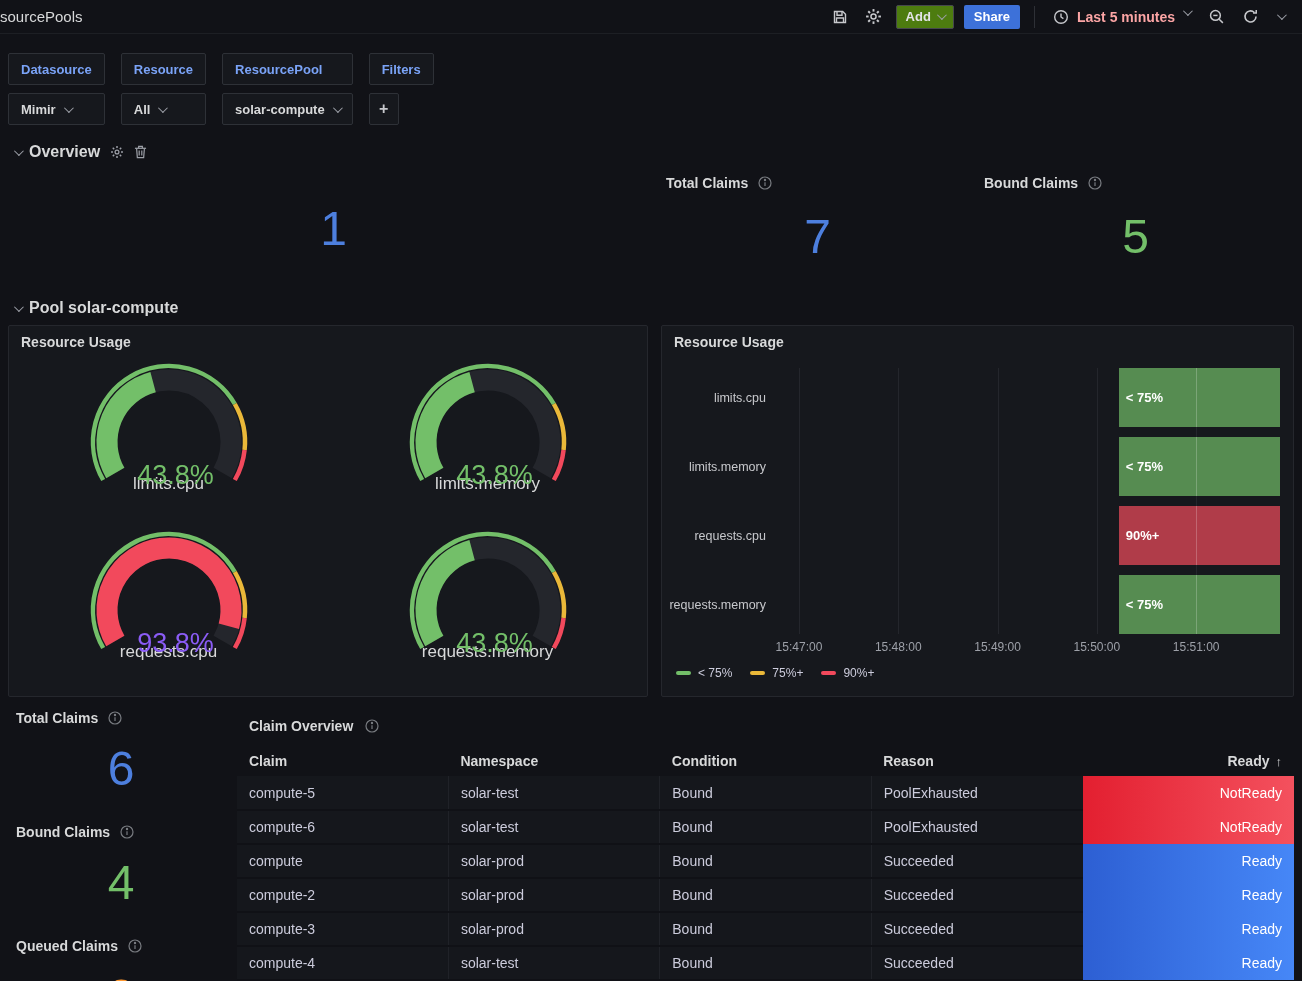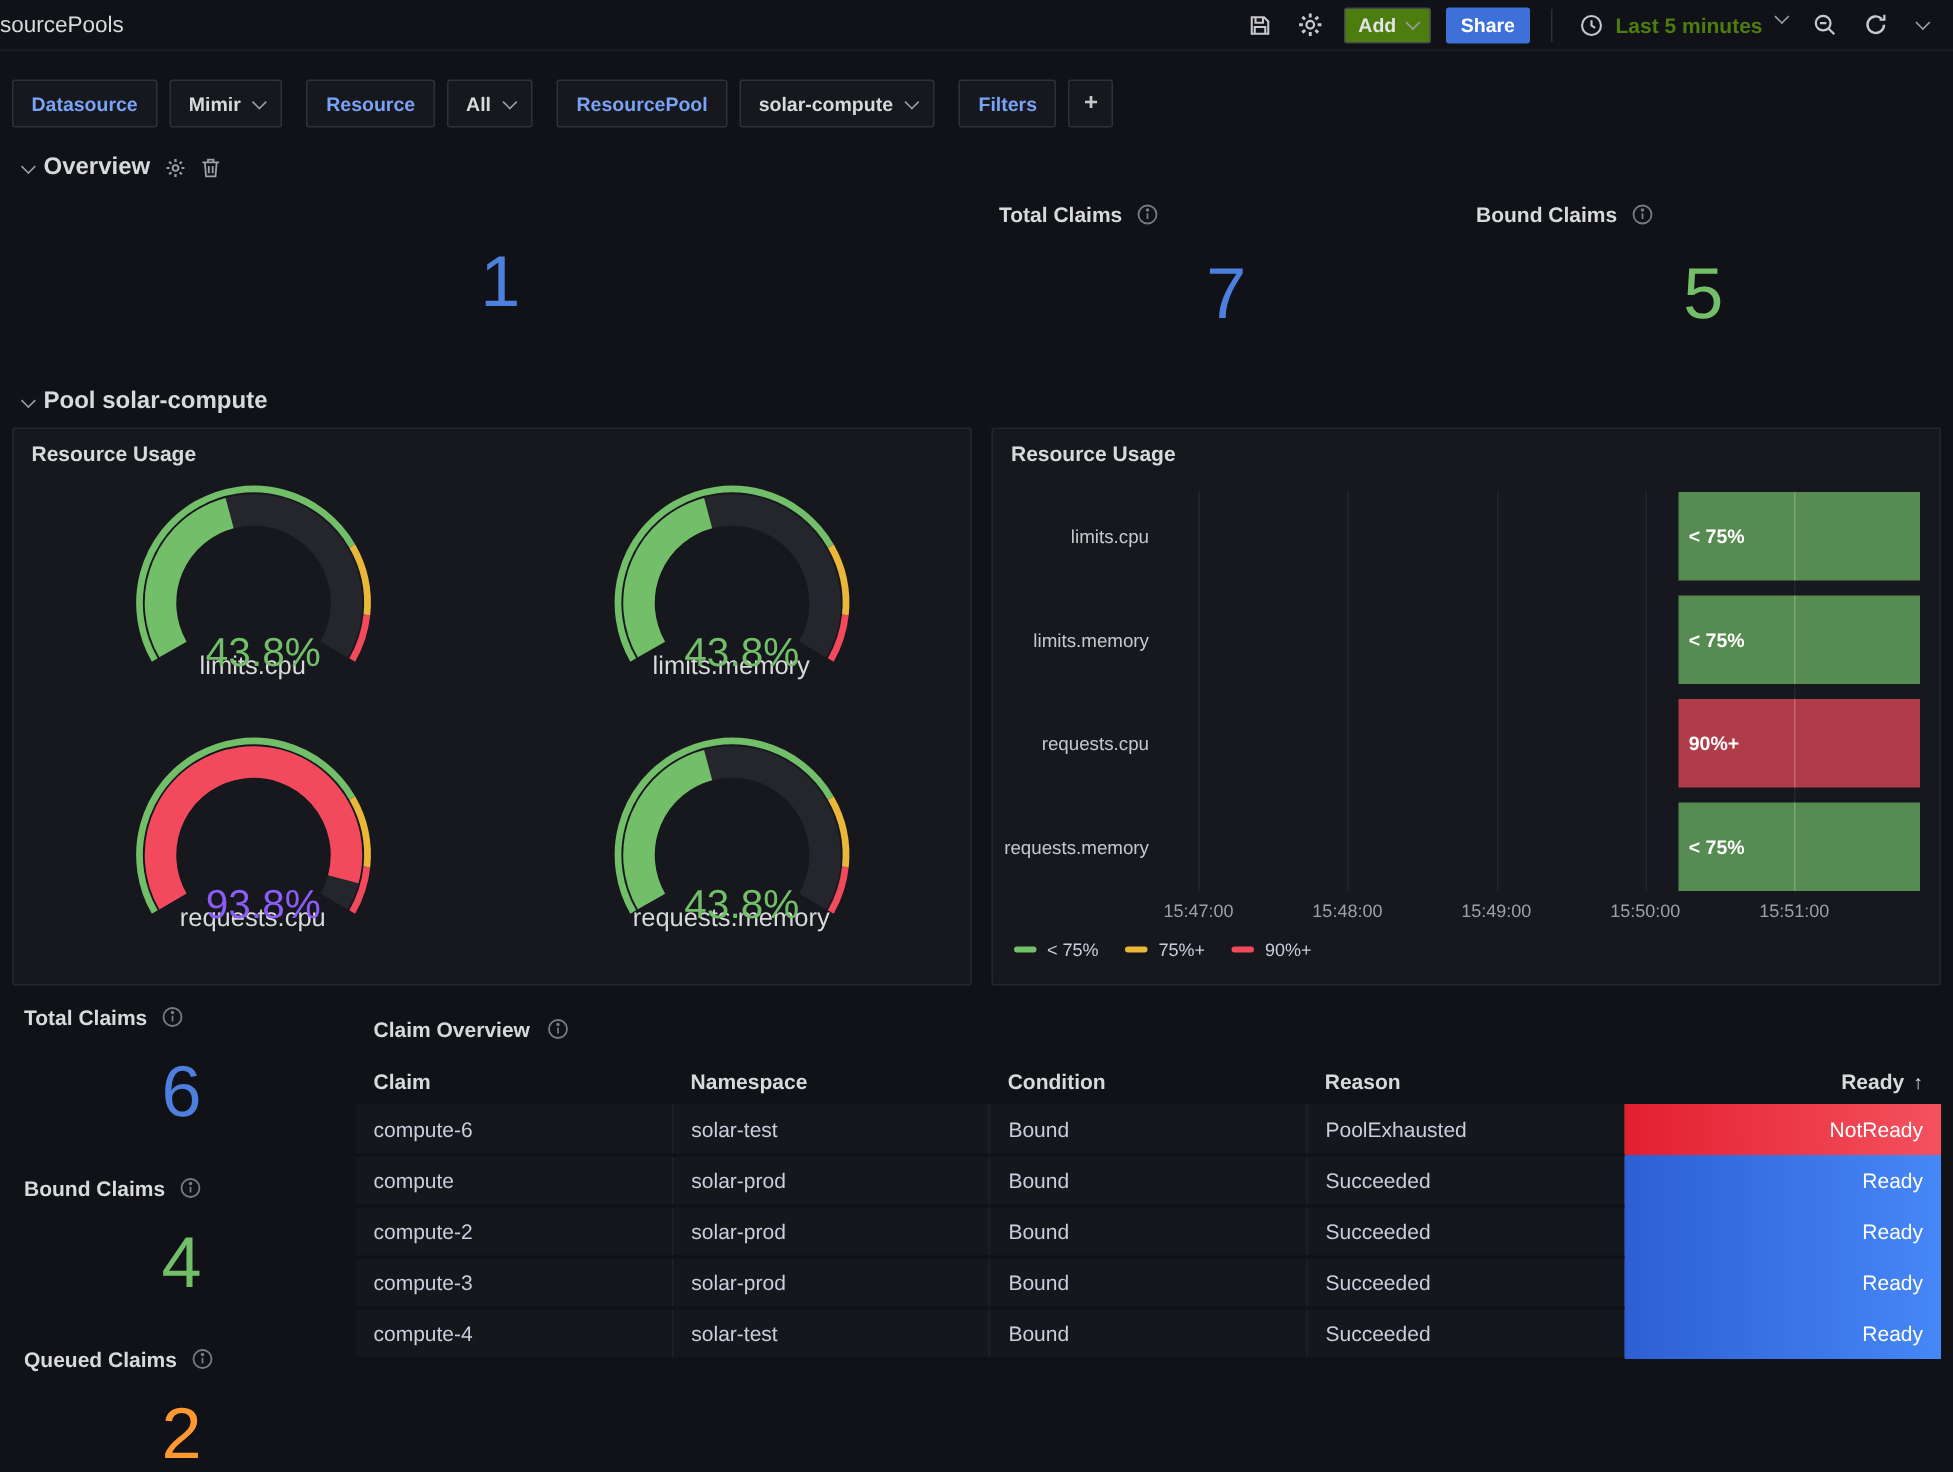--- a/index.html
+++ b/index.html
@@ -26,30 +26,30 @@
     background:#4d7c0f; border:1px solid #46484d; border-radius:2px;
     color:#E3E4E8; font-size:13px; font-weight:700; cursor:pointer;
   }
   .btn-primary{
     height:24px; padding:0 10px; background:#3D71D9; border:none; border-radius:2px;
     color:#fff; font-size:13px; font-weight:700; cursor:pointer;
   }
   .tb-divider{ width:1px; height:22px; background:#2e3036; margin:0 4px; }
   .timepicker{
     display:flex; gap:8px; background:none; border:none;
-    color:#4d7c0f; font-size:14px; font-weight:600; cursor:pointer; padding:0 4px;
+    color:#fca5a5; font-size:14px; font-weight:600; cursor:pointer; padding:0 4px;
   }
   .chev{ width:9px; height:9px; border-right:1.5px solid #9DA0A8; border-bottom:1.5px solid #9DA0A8; transform:rotate(45deg) translateY(-2px); display:inline-block; }
   .chev.sm{ width:7px; height:7px; }
 
   
   .dash{ padding:0 8px; }
 
   .filterbar{ display:flex; align-items:center; margin-top:19px; gap:16px; }
-  .pillgroup{ display:flex; gap:8px; }
+  .pillgroup{ display:flex; gap:8px;flex-direction:column; }
   .pill{
     height:32px; display:flex; align-items:center; gap:8px; padding:0 12px;
     background:#16181d; border:1px solid #2e3137; border-radius:2px;
     font-size:13px; font-weight:600; color:#D8D9DA;
   }
   .pill.label{ color:#7AA3F7; }
   .pill.value{ cursor:pointer; }
   .pill.plus{ width:30px; justify-content:center; padding:0; cursor:pointer; color:#C7C8CC; font-size:16px; }
 
   .section-header{ display:flex; align-items:center; gap:10px; margin:18px 0 8px 6px; cursor:pointer; }
@@ -451,20 +451,27 @@
             <th>Namespace</th>
             <th>Condition</th>
             <th>Reason</th>
             <th class="ready-h">
               <span>Ready</span><span class="sort-arrow">↑</span>
             </th>
           </tr>
         </thead>
         <tbody>
           <tr>
+            <td>compute-5</td>
+            <td class="vsep">solar-test</td>
+            <td class="vsep">Bound</td>
+            <td class="vsep">PoolExhausted</td>
+            <td class="ready-cell" style="background: linear-gradient(90deg, rgb(227, 31, 48), rgb(244, 81, 94));">NotReady</td>
+          </tr>
+          <tr>
             <td>compute-6</td>
             <td class="vsep">solar-test</td>
             <td class="vsep">Bound</td>
             <td class="vsep">PoolExhausted</td>
             <td class="ready-cell" style="background: linear-gradient(90deg, rgb(227, 31, 48), rgb(244, 81, 94));">NotReady</td>
           </tr>
           <tr>
             <td>compute</td>
             <td class="vsep">solar-prod</td>
             <td class="vsep">Bound</td>

